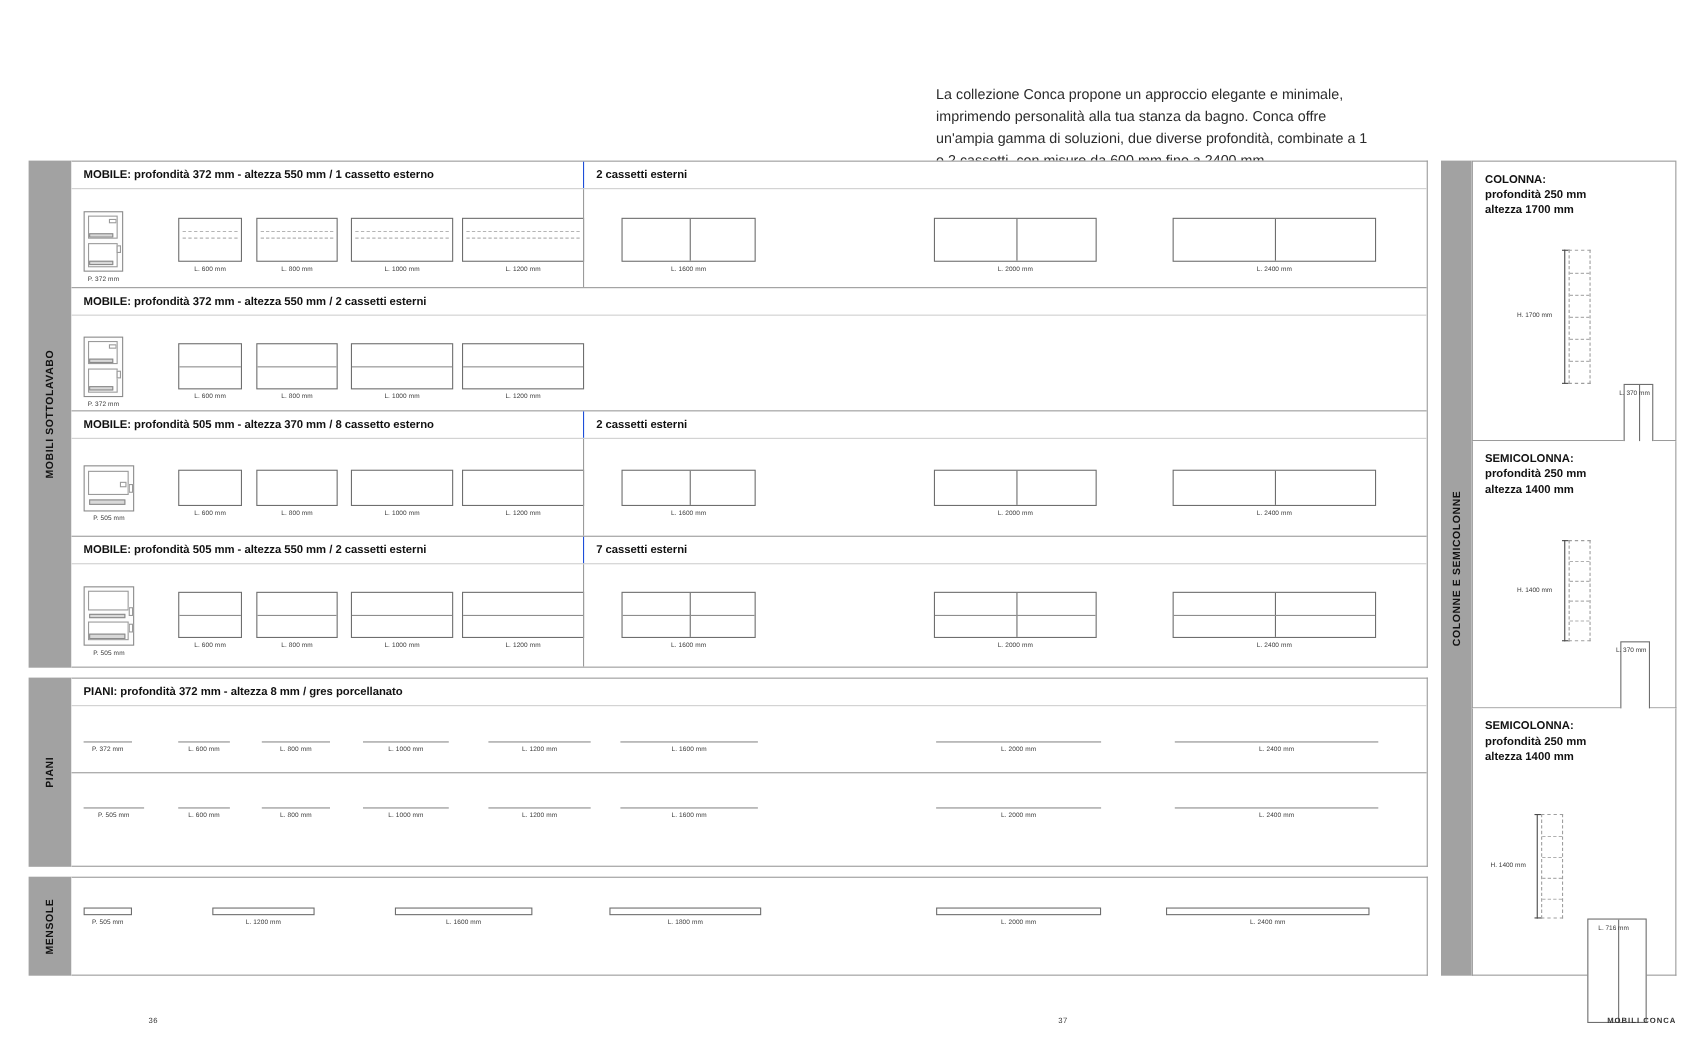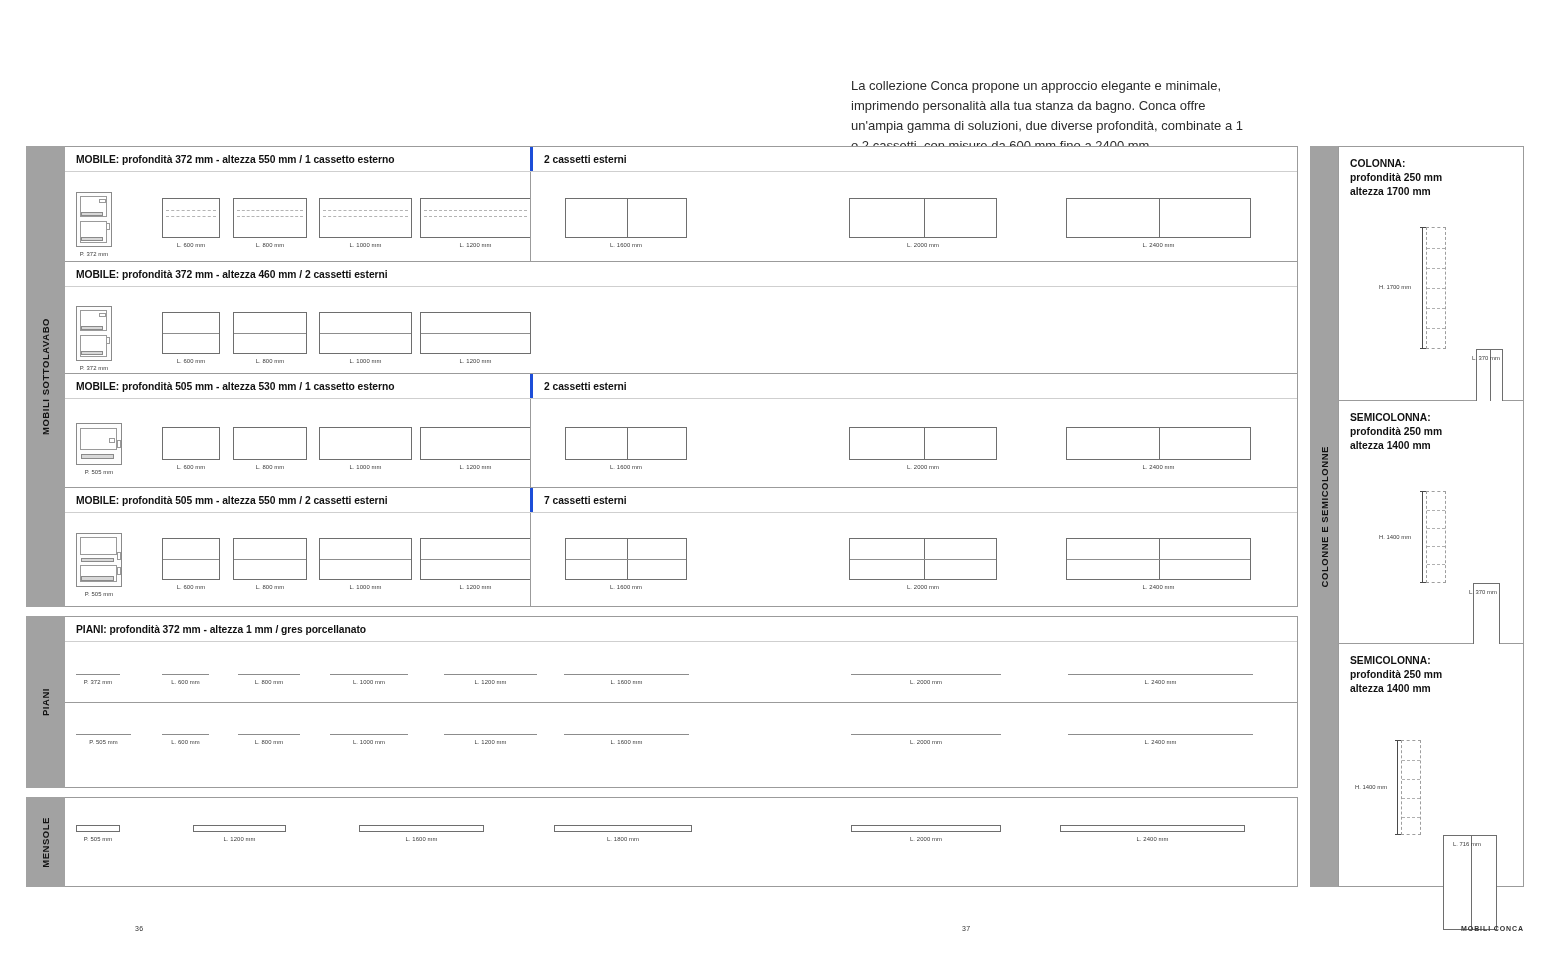--- a/index.html
+++ b/index.html
@@ -98,21 +98,21 @@
   .row-head {
     display: flex;
     align-items: center;
     padding-left: 11px;
     font-size: 10.3px;
     font-weight: bold;
     color: #111;
     letter-spacing: -0.05px;
   }
   .row-head.left  { width: 465px; flex: 0 0 465px; }
-  .row-head.right { flex: 1; border-left: 3px solid #1d4ed8; }
+  .row-head.right { flex: 1; border-left: 1px solid #1d4ed8; }
   .row-head.full  { flex: 1; }
 
   .row-figs {
     display: flex;
     flex: 1;
   }
   .figs-left  { width: 465px; flex: 0 0 465px; position: relative; }
   .figs-right { flex: 1; border-left: 1px solid #9b9b9b; position: relative; }
   .figs-full  { flex: 1; position: relative; }
 
@@ -334,21 +334,21 @@
                 <span class="vline" style="left:92px"></span>
               </div>
               <div class="cap">L. 2400 mm</div>
             </div>
           </div>
         </div>
       </div>
 
       <div class="prod-row" style="height:112px">
         <div class="row-headers">
-          <div class="row-head full">MOBILE: profondità 372 mm - altezza 460 mm / 2 cassetti esterni</div>
+          <div class="row-head full">MOBILE: profondità 372 mm - altezza 550 mm / 2 cassetti esterni</div>
         </div>
         <div class="row-figs">
           <div class="figs-full">
             <div class="fig" style="left:11px; top:19px">
               <div class="profile" style="width:36px;height:55px">
                 <i style="left:3px;top:3px;width:27px;height:21px"></i>
                 <i class="fill" style="left:4px;top:19px;width:22px;height:4px"></i>
                 <i style="left:22px;top:6px;width:7px;height:4px"></i>
                 <i style="left:3px;top:28px;width:27px;height:22px"></i>
                 <i class="fill" style="left:4px;top:44px;width:22px;height:4px"></i>
@@ -380,21 +380,21 @@
                 <span class="hline" style="top:20px"></span>
               </div>
               <div class="cap">L. 1200 mm</div>
             </div>
           </div>
         </div>
       </div>
 
       <div class="prod-row" style="height:114px">
         <div class="row-headers">
-          <div class="row-head left">MOBILE: profondità 505 mm - altezza 530 mm / 1 cassetto esterno</div>
+          <div class="row-head left">MOBILE: profondità 505 mm - altezza 370 mm / 8 cassetto esterno</div>
           <div class="row-head right">2 cassetti esterni</div>
         </div>
         <div class="row-figs">
           <div class="figs-left">
             <div class="fig" style="left:11px; top:24px">
               <div class="profile" style="width:46px;height:42px">
                 <i style="left:3px;top:4px;width:37px;height:22px"></i>
                 <i class="fill" style="left:4px;top:30px;width:33px;height:5px"></i>
                 <i style="left:32px;top:14px;width:6px;height:5px"></i>
                 <i style="left:40px;top:16px;width:4px;height:8px"></i>
@@ -518,21 +518,21 @@
   </div>
 
   <div id="piani-block">
     <div class="side-tab">
       <span>PIANI</span>
     </div>
     <div class="block-body">
 
       <div class="prod-row" style="height:86px">
         <div class="row-headers">
-          <div class="row-head full">PIANI: profondità 372 mm - altezza 1 mm / gres porcellanato</div>
+          <div class="row-head full">PIANI: profondità 372 mm - altezza 8 mm / gres porcellanato</div>
         </div>
         <div class="row-figs">
           <div class="figs-full">
             <div class="fig" style="left:11px; top:32px">
               <div class="slab" style="width:44px"></div>
               <div class="cap">P. 372 mm</div>
             </div>
             <div class="fig" style="left:97px; top:32px">
               <div class="slab" style="width:47px"></div>
               <div class="cap">L. 600 mm</div>

